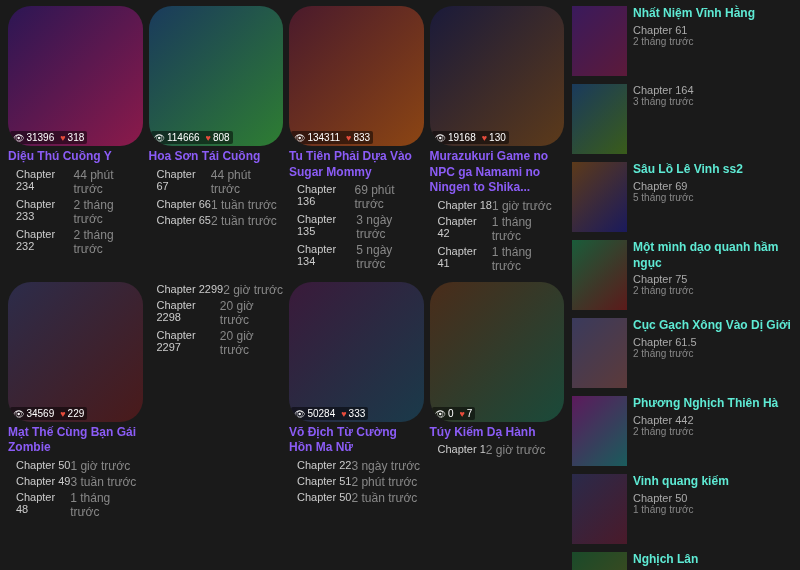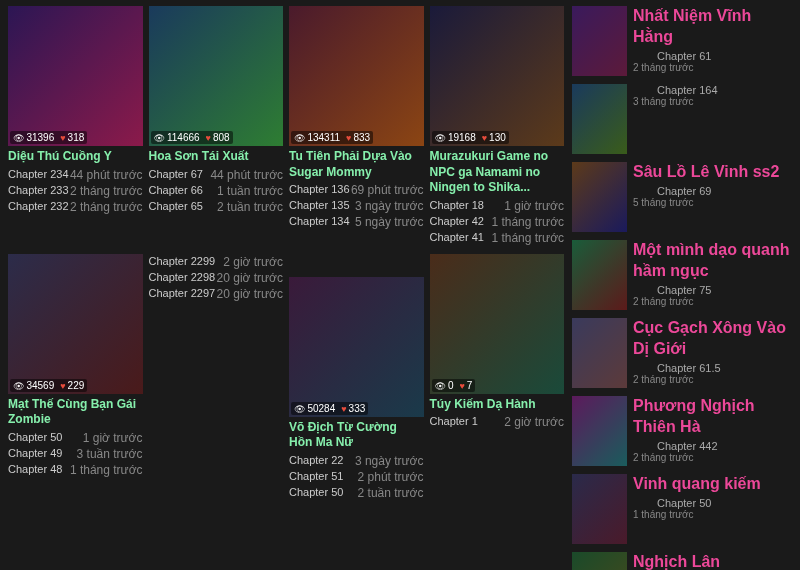--- a/index.html
+++ b/index.html
@@ -5,45 +5,45 @@
     * { margin: 0; padding: 0; box-sizing: border-box; }
     body { background: #1a1a1a; color: #ccc; font-family: Arial, sans-serif; font-size: 12px; width: 800px; min-height: 570px; overflow-x: hidden; }
 
     .main-content { display: flex; gap: 8px; padding: 6px 8px; }
     .left-section { flex: 1; min-width: 0; }
     .right-section { width: 220px; flex-shrink: 0; }
 
     
     .manga-grid { display: grid; grid-template-columns: repeat(4, 1fr); gap: 6px; margin-bottom: 8px; }
     .manga-card { position: relative; cursor: pointer; }
-    .manga-thumb-img { width: 100%; height: 140px; background: #444; display: flex; align-items: center; justify-content: center; position: relative; overflow: hidden; }
+    .manga-thumb-img { width: 100%; height: 140px; background: #444; display: flex; align-items: center; justify-content: center; position: relative; overflow: hidden; border-radius: 23px; }
     .manga-stats { position: absolute; bottom: 2px; left: 2px; display: flex; gap: 6px; font-size: 10px; color: #fff; background: rgba(0,0,0,0.5); padding: 1px 3px; border-radius: 2px; }
     .stat { display: flex; align-items: center; gap: 2px; }
-    .manga-title { font-size: 12px; font-weight: bold; color: #86efac; margin: 3px 0 2px; line-height: 1.3; }
+    .manga-title { font-size: 12px; font-weight: bold; color: #8b5cf6; margin: 3px 0 2px; line-height: 1.3; }
     .chapter-list { list-style: none; }
-    .chapter-item { display: flex; justify-content: space-between; font-size: 11px; color: #aaa; padding: 1px 0; }
+    .chapter-item { display: flex; font-size: 11px; color: #aaa; padding: 1px 0; margin-left: 8px; }
     .chapter-name { color: #ccc; }
     .chapter-time { color: #888; font-size: 12px; }
 
     
     .sidebar-item { display: flex; gap: 6px; margin-bottom: 8px; align-items: flex-start; }
     .sidebar-thumb { width: 55px; height: 70px; background: #444; flex-shrink: 0; }
     .sidebar-info { flex: 1; }
-    .sidebar-title { font-size: 16px; color: #ec4899; font-weight: bold; line-height: 1.3; margin-bottom: 2px; }
-    .sidebar-chapter { font-size: 11px; color: #aaa; margin-left: 24px; }
+    .sidebar-title { font-size: 12px; color: #5eead4; font-weight: bold; line-height: 1.3; margin-bottom: 2px; }
+    .sidebar-chapter { font-size: 11px; color: #aaa; }
     .sidebar-time { font-size: 10px; color: #888; }
 
     
     .bg1 { background: linear-gradient(135deg, #2c1654, #8b1a4a); }
     .bg2 { background: linear-gradient(135deg, #1a3a5c, #2e7d32); }
     .bg3 { background: linear-gradient(135deg, #4a1a2c, #8b4513); }
     .bg4 { background: linear-gradient(135deg, #1a1a3a, #5c3a1a); }
     .bg5 { background: linear-gradient(135deg, #2c2c4a, #4a1a1a); }
     .bg6 { background: linear-gradient(135deg, #1a2c1a, #3a3a1a); }
-    .bg7 { background: linear-gradient(135deg, #3a1a3a, #1a3a4a); margin-top: 23px; }
+    .bg7 { background: linear-gradient(135deg, #3a1a3a, #1a3a4a); }
     .bg8 { background: linear-gradient(135deg, #4a2c1a, #1a4a3a); }
 
     .s-bg1 { background: linear-gradient(135deg, #3a1a5c, #5c1a3a); }
     .s-bg2 { background: linear-gradient(135deg, #1a3a5c, #3a5c1a); }
     .s-bg3 { background: linear-gradient(135deg, #5c3a1a, #1a1a5c); }
     .s-bg4 { background: linear-gradient(135deg, #1a5c3a, #5c1a1a); }
     .s-bg5 { background: linear-gradient(135deg, #3a3a5c, #5c3a3a); }
     .s-bg6 { background: linear-gradient(135deg, #5c1a5c, #1a5c5c); }
     .s-bg7 { background: linear-gradient(135deg, #2a2a4a, #4a1a2a); }
     .s-bg8 { background: linear-gradient(135deg, #1a4a2a, #4a4a1a); }
@@ -81,21 +81,21 @@
             </li>
           </ul>
         </div>
         <div class="manga-card">
           <div class="manga-thumb-img bg2">
             <div class="manga-stats">
               <span class="stat"><span class="eye-icon"></span>114666</span>
               <span class="stat"><span class="heart-icon"></span>808</span>
             </div>
           </div>
-          <div class="manga-title">Hoa Sơn Tái Xuất</div>
+          <div class="manga-title">Hoa Sơn Tái Cuồng</div>
           <ul class="chapter-list">
             <li class="chapter-item">
               <span class="chapter-name">Chapter 67</span>
               <span class="chapter-time">44 phút trước</span>
             </li>
             <li class="chapter-item">
               <span class="chapter-name">Chapter 66</span>
               <span class="chapter-time">1 tuần trước</span>
             </li>
             <li class="chapter-item">

